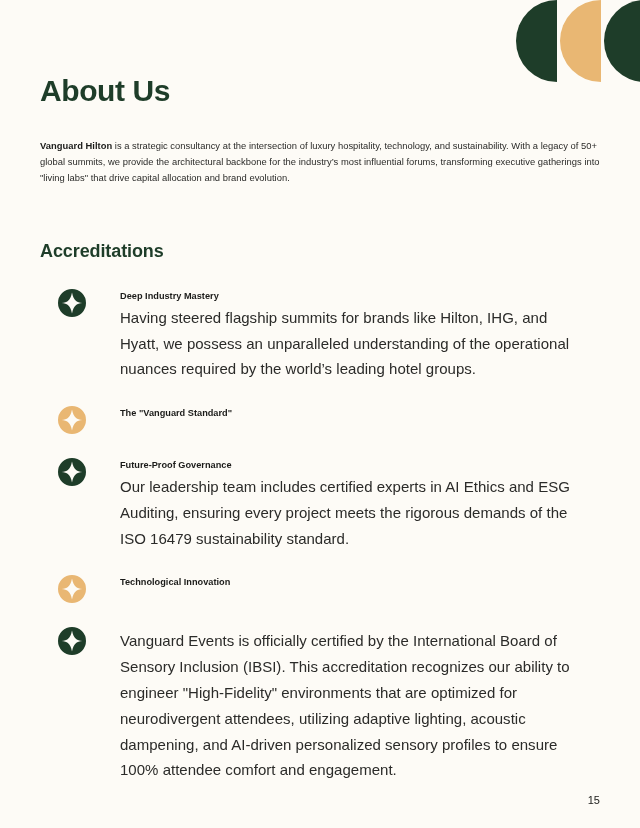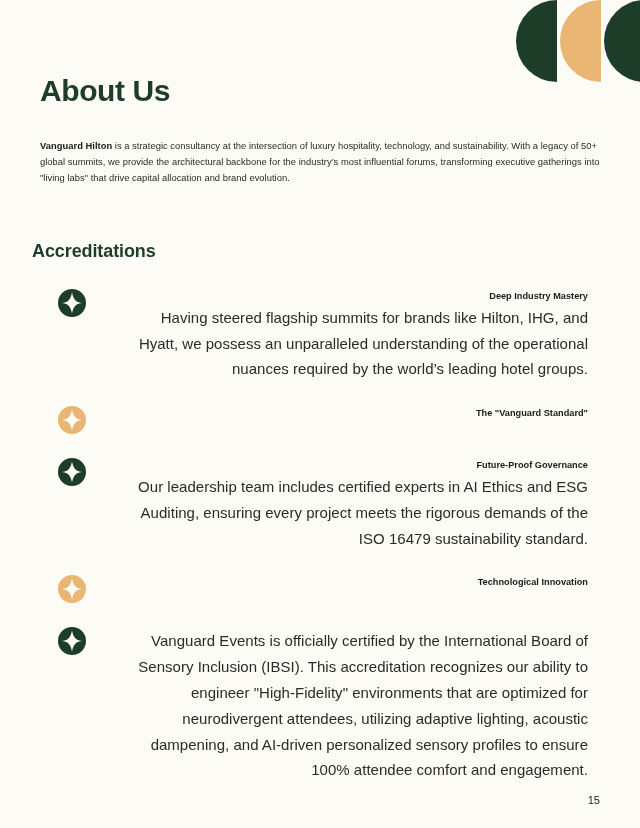--- a/index.html
+++ b/index.html
@@ -67,36 +67,35 @@
     font-size: 9.4px;
     line-height: 1.72;
     color: #2B2B29;
     letter-spacing: 0.02px;
   }
   .intro b { font-weight: 700; color: #1B1B19; }
 
   
   .section-heading {
     position: absolute;
-    left: 32px;
+    left: 40px;
     top: 242px;
     font-size: 18px;
     font-weight: 700;
     letter-spacing: -0.1px;
     color: #1E3D29;
     line-height: 1;
   }
 
   
   .acc-list {
     position: absolute;
     left: 58px;
     top: 288px;
     width: 530px;
-    text-align: right;
   }
   .acc-item {
     display: flex;
     align-items: flex-start;
     margin-bottom: 23px;
   }
   .acc-icon {
     flex: 0 0 auto;
     width: 28px;
     height: 28px;

